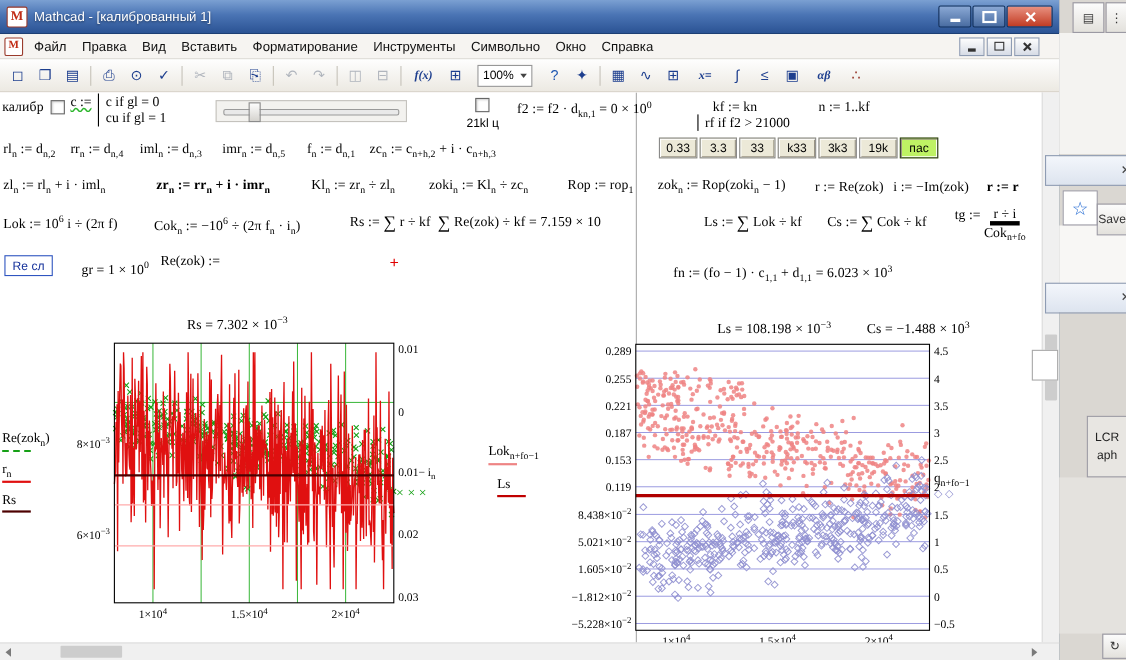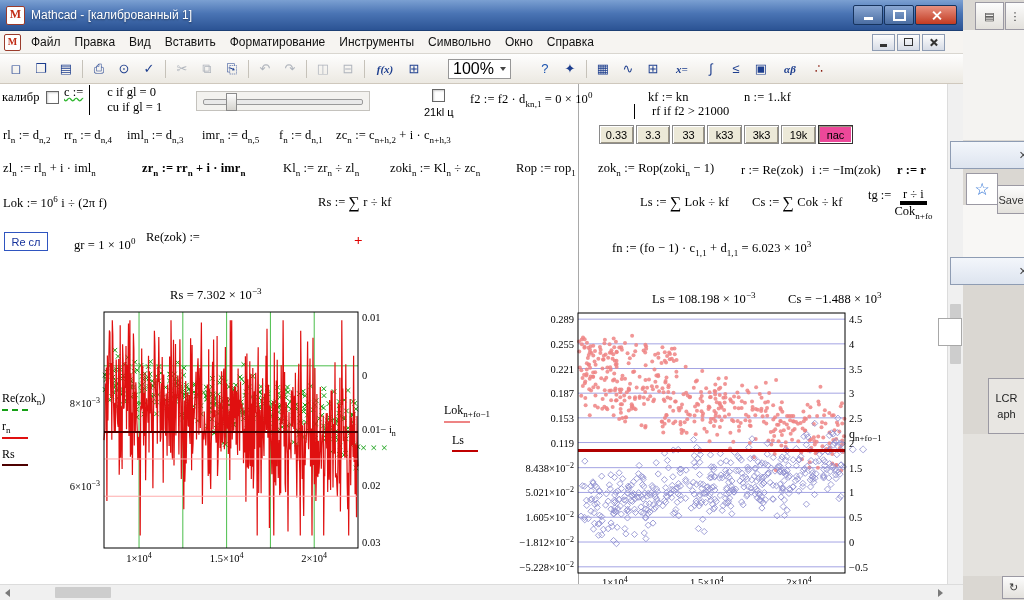--- a/index.html
+++ b/index.html
@@ -36,42 +36,42 @@
   .ic-close.d::before,.ic-close.d::after{left:4px;width:1.6px;height:9px;background:#333;}
   
   .toolbar{height:29px;display:flex;align-items:center;padding:0 4px;gap:1px;
            background:linear-gradient(#fefefe,#ece9e2);border-bottom:1px solid #cfc8bd;}
   .tb-btn{min-width:22px;height:22px;border:1px solid transparent;border-radius:2px;display:flex;
           align-items:center;justify-content:center;font-size:13px;color:#1d3e8e;cursor:default;}
   .tb-btn.disabled{color:#b0b5bd;}
   .tb-btn.wide{padding:0 4px;font:bold italic 11px "Liberation Serif",serif;}
   .tb-sep{width:1px;height:18px;background:#c6c2b9;margin:0 3px;}
   .zoom-box{display:flex;align-items:center;border:1px solid #979797;background:#fff;height:18px;
-            padding:0 4px;font-size:16px;margin:0 21px;color:#000;}
+            padding:0 4px;font-size:11px;margin:0 7px;color:#000;}
   .zoom-arrow{width:0;height:0;border-top:4px solid #444;border-left:3px solid transparent;
               border-right:3px solid transparent;margin-left:6px;}
   
   .mid{display:flex;flex:1;min-height:0;}
   .worksheet{position:relative;flex:1;background:#fff;overflow:hidden;font-family:"Liberation Serif",serif;}
   .page-divider{position:absolute;left:578px;top:0;bottom:0;width:1px;background:#a9a9a9;z-index:1;}
   #regions{position:absolute;inset:0;z-index:5;}
   .region{position:absolute;font-size:12.5px;color:#000;white-space:nowrap;}
   .region sub,.region sup{font-size:9px;}
   .region .sum{font-size:16px;vertical-align:-2px;}
   .math{letter-spacing:.1px;}
   .pw{display:flex;align-items:flex-start;}
-  .pw .bar{display:inline-block;border-left:1.6px solid #000;margin-left:6px;padding-left:17px;}
+  .pw .bar{display:inline-block;border-left:1.6px solid #000;margin-left:6px;padding-left:6px;}
   .pw .bar div{line-height:15px;}
   .frac{display:inline-flex;flex-direction:column;align-items:center;vertical-align:middle;line-height:13px;}
   .frac .num{border-bottom:4px solid #000000;padding:0 3px;}
   .wavy{text-decoration:underline wavy #2bb52b;text-decoration-skip-ink:none;}
   .ws-btn{position:absolute;z-index:6;height:17px;font:11px "Liberation Sans",sans-serif;color:#000;
           background:#ece9d8;border:1px solid #8a8a8a;display:flex;align-items:center;justify-content:center;
           box-shadow:inset 1px 1px 0 #fff,inset -1px -1px 0 #9a9484;}
-  .ws-btn.active{box-shadow:inset 1px 1px 0 #9a9484,inset -1px -1px 0 #fff;border-color:#333;background:#ec4899;}
+  .ws-btn.active{box-shadow:inset 1px 1px 0 #9a9484,inset -1px -1px 0 #fff;border-color:#333;background:#bef264;}
   .ws-btn.accent{background:#fff;border:1.5px solid #2f55c0;color:#16329b;box-shadow:none;}
   .checkbox{position:absolute;z-index:6;display:flex;align-items:center;gap:4px;
             font:11px "Liberation Sans",sans-serif;}
   .cb-box{width:11px;height:11px;background:#fff;border:1px solid #666;box-shadow:inset 1px 1px 2px #ccc;}
   .slider{position:absolute;z-index:6;background:#f3f2ef;border:1px solid #c4c2bd;padding:7px 6px 5px;}
   .groove{height:4px;background:#e9e9e9;border:1px solid #9a9a9a;border-radius:2px;position:relative;}
   .thumb{position:absolute;top:-7px;left:14%;width:9px;height:16px;
          background:linear-gradient(#fdfdfd,#d5d3ce);border:1px solid #8b8b8b;}
   .crosshair{color:#e00000;font-size:15px;font-weight:bold;}
   .legend .lab{font-size:12px;}
@@ -1631,21 +1631,23 @@
             <div class="region math" style="left: 3px; top: 77px;">zl<sub>n</sub> := rl<sub>n</sub> + i · iml<sub>n</sub></div>
             <div class="region math" style="left: 142px; top: 77px; font-weight: bold;">zr<sub>n</sub> := rr<sub>n</sub> + i · imr<sub>n</sub></div>
             <div class="region math" style="left: 283px; top: 77px;">Kl<sub>n</sub> := zr<sub>n</sub> ÷ zl<sub>n</sub></div>
             <div class="region math" style="left: 390px; top: 77px;">zoki<sub>n</sub> := Kl<sub>n</sub> ÷ zc<sub>n</sub></div>
             <div class="region math" style="left: 516px; top: 77px;">Rop := rop<sub>1</sub></div>
             <div class="region math" style="left: 598px; top: 77px;">zok<sub>n</sub> := Rop(zoki<sub>n</sub> − 1)</div>
             <div class="region math" style="left: 741px; top: 79px;">r := Re(zok)</div>
             <div class="region math" style="left: 812px; top: 79px;">i := −Im(zok)</div>
             <div class="region math" style="left: 897px; top: 79px; font-weight: bold;">r := r</div>
             <div class="region math" style="left: 3px; top: 110px;">Lok := 10<sup>6</sup> i ÷ (2π f)</div>
+            <div class="region math" style="left: 140px; top: 112px;">Cok<sub>n</sub> := −10<sup>6</sup> ÷ (2π f<sub>n</sub> · i<sub>n</sub>)</div>
             <div class="region math" style="left: 318px; top: 110px;">Rs := <span class="sum">∑</span> r ÷ kf</div>
+            <div class="region math" style="left: 398px; top: 110px;"><span class="sum">∑</span> Re(zok) ÷ kf = 7.159 × 10</div>
             <div class="region math" style="left: 640px; top: 110px;">Ls := <span class="sum">∑</span> Lok ÷ kf</div>
             <div class="region math" style="left: 752px; top: 110px;">Cs := <span class="sum">∑</span> Cok ÷ kf</div>
             <div class="region pw" style="left: 868px; top: 104px;">
               <span>tg :=&nbsp;</span>
               <span class="frac">
                 <span class="num">r ÷ i</span>
                 <span>Cok<sub>n+fo</sub></span>
               </span>
             </div>
             <div class="ws-btn accent" style="left: 4px; top: 148px; width: 42px;">Re сл</div>

